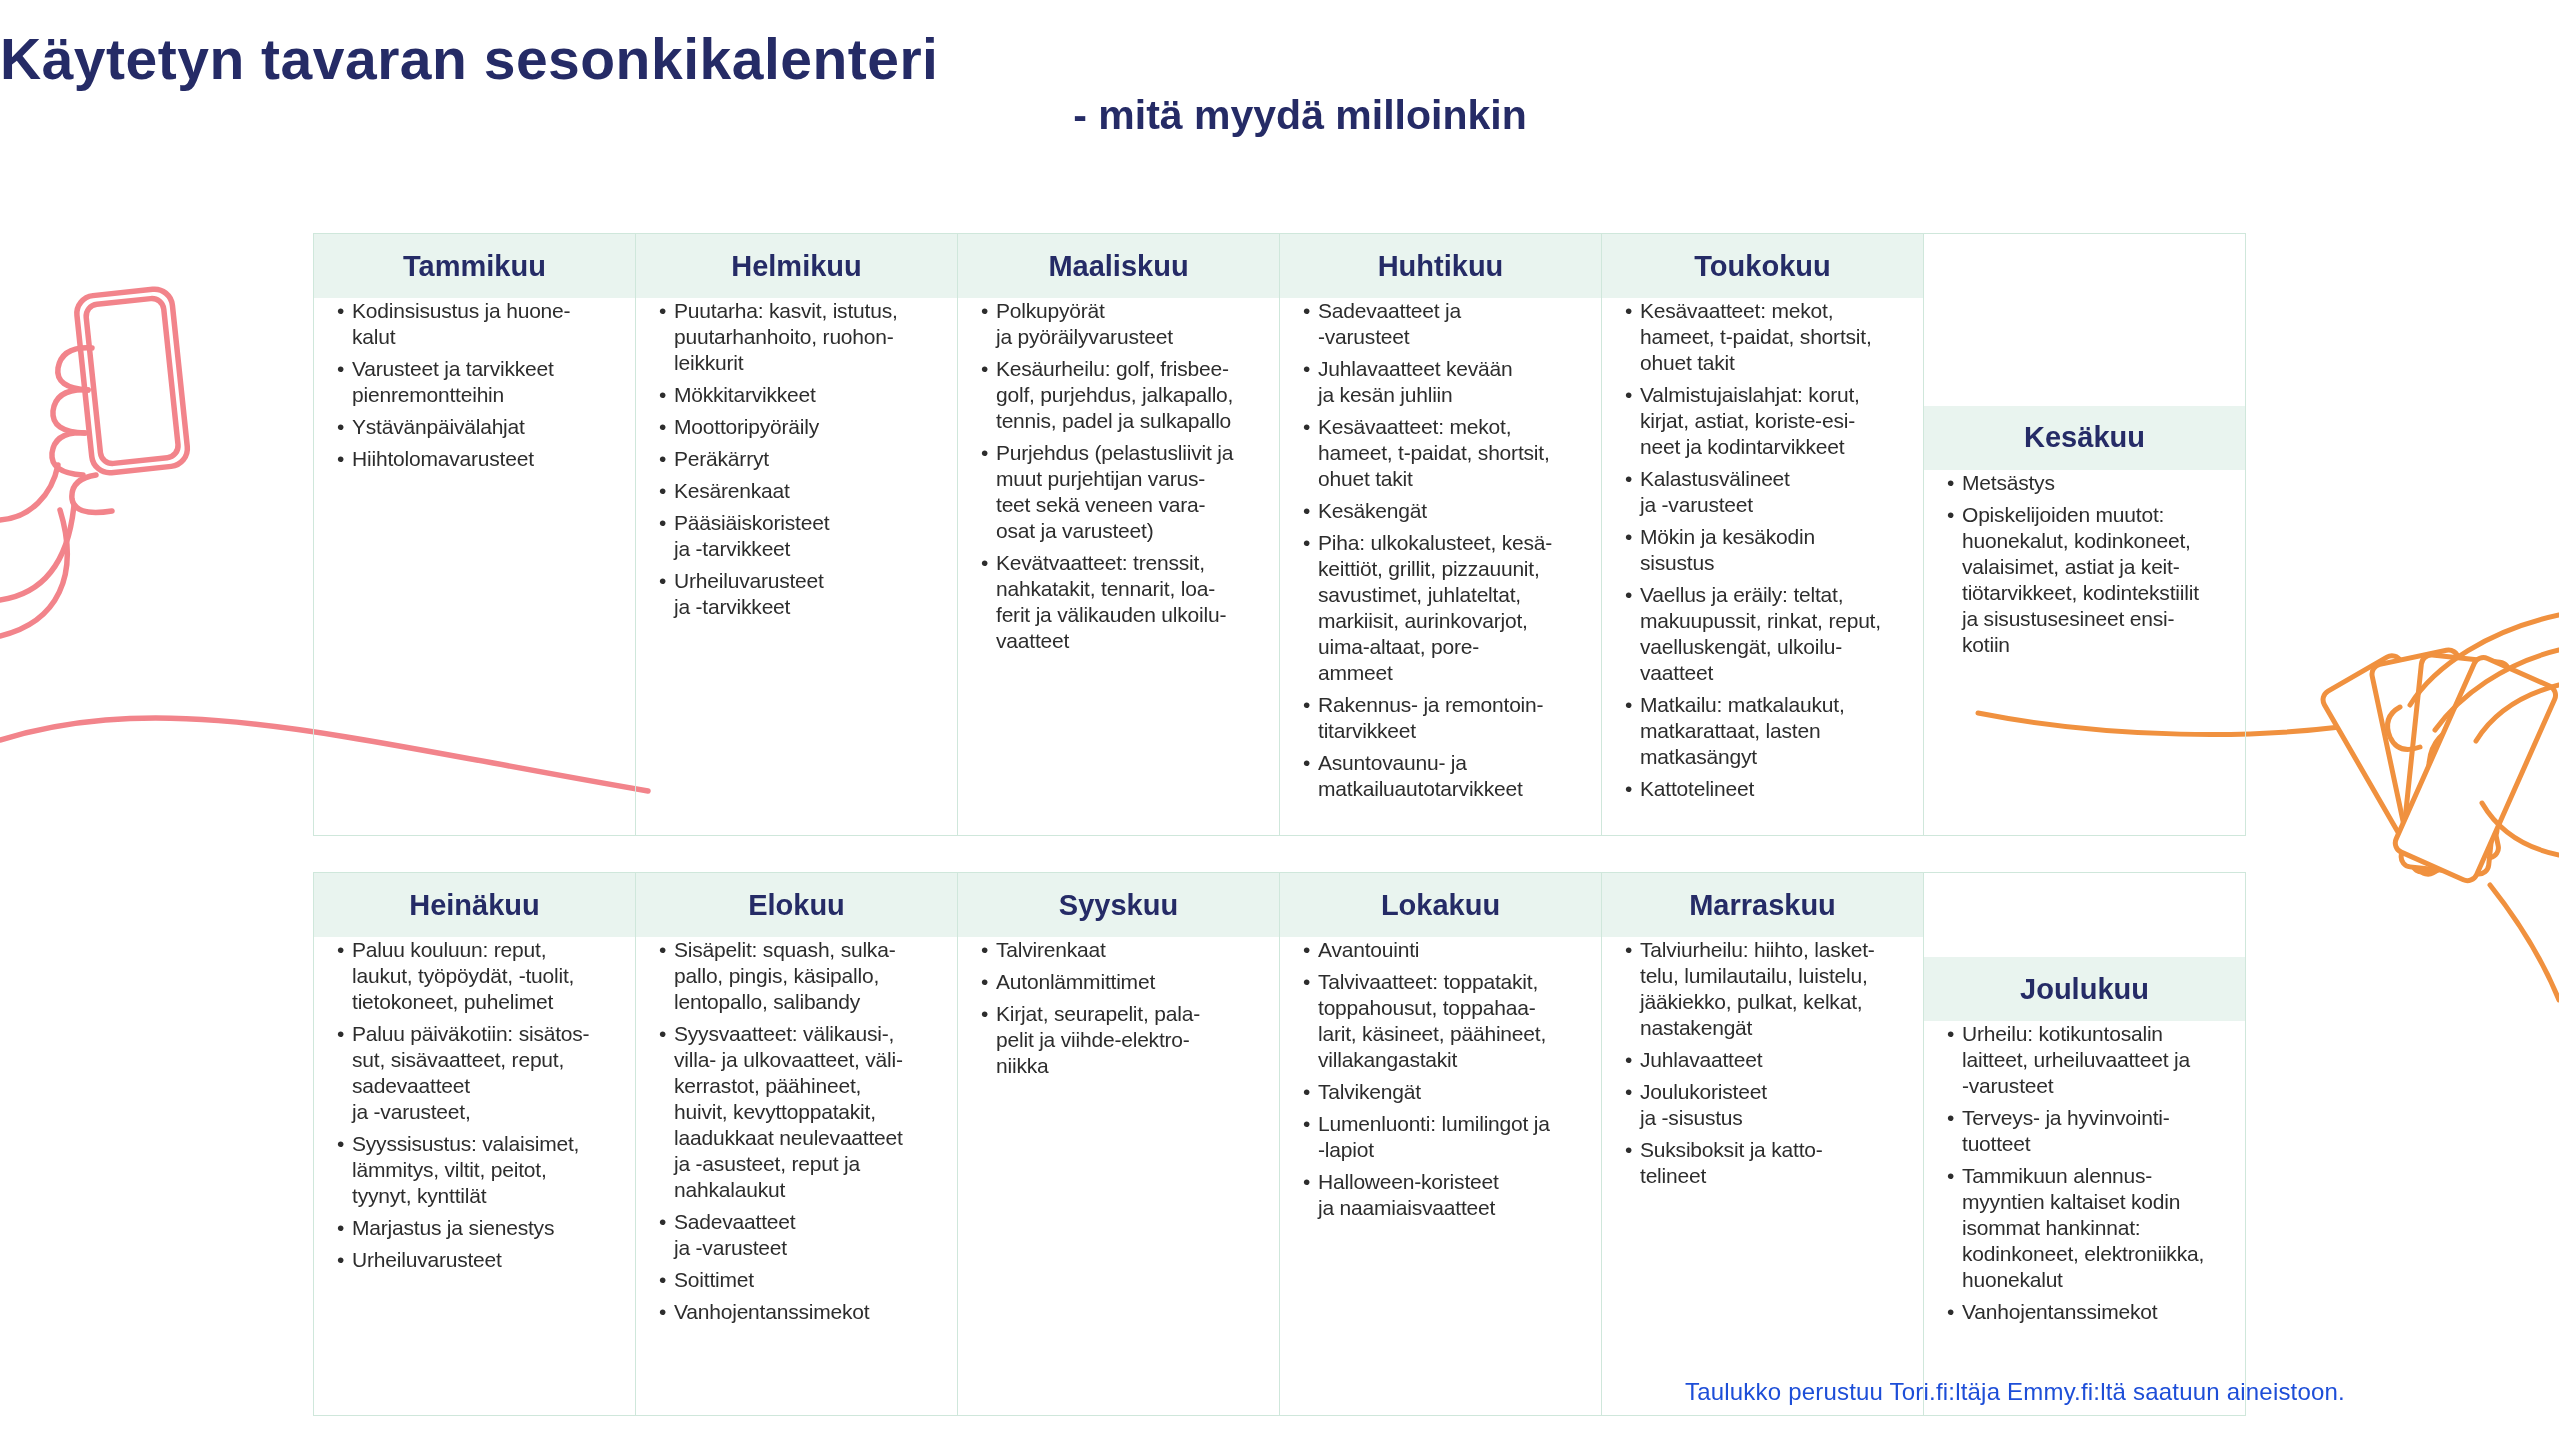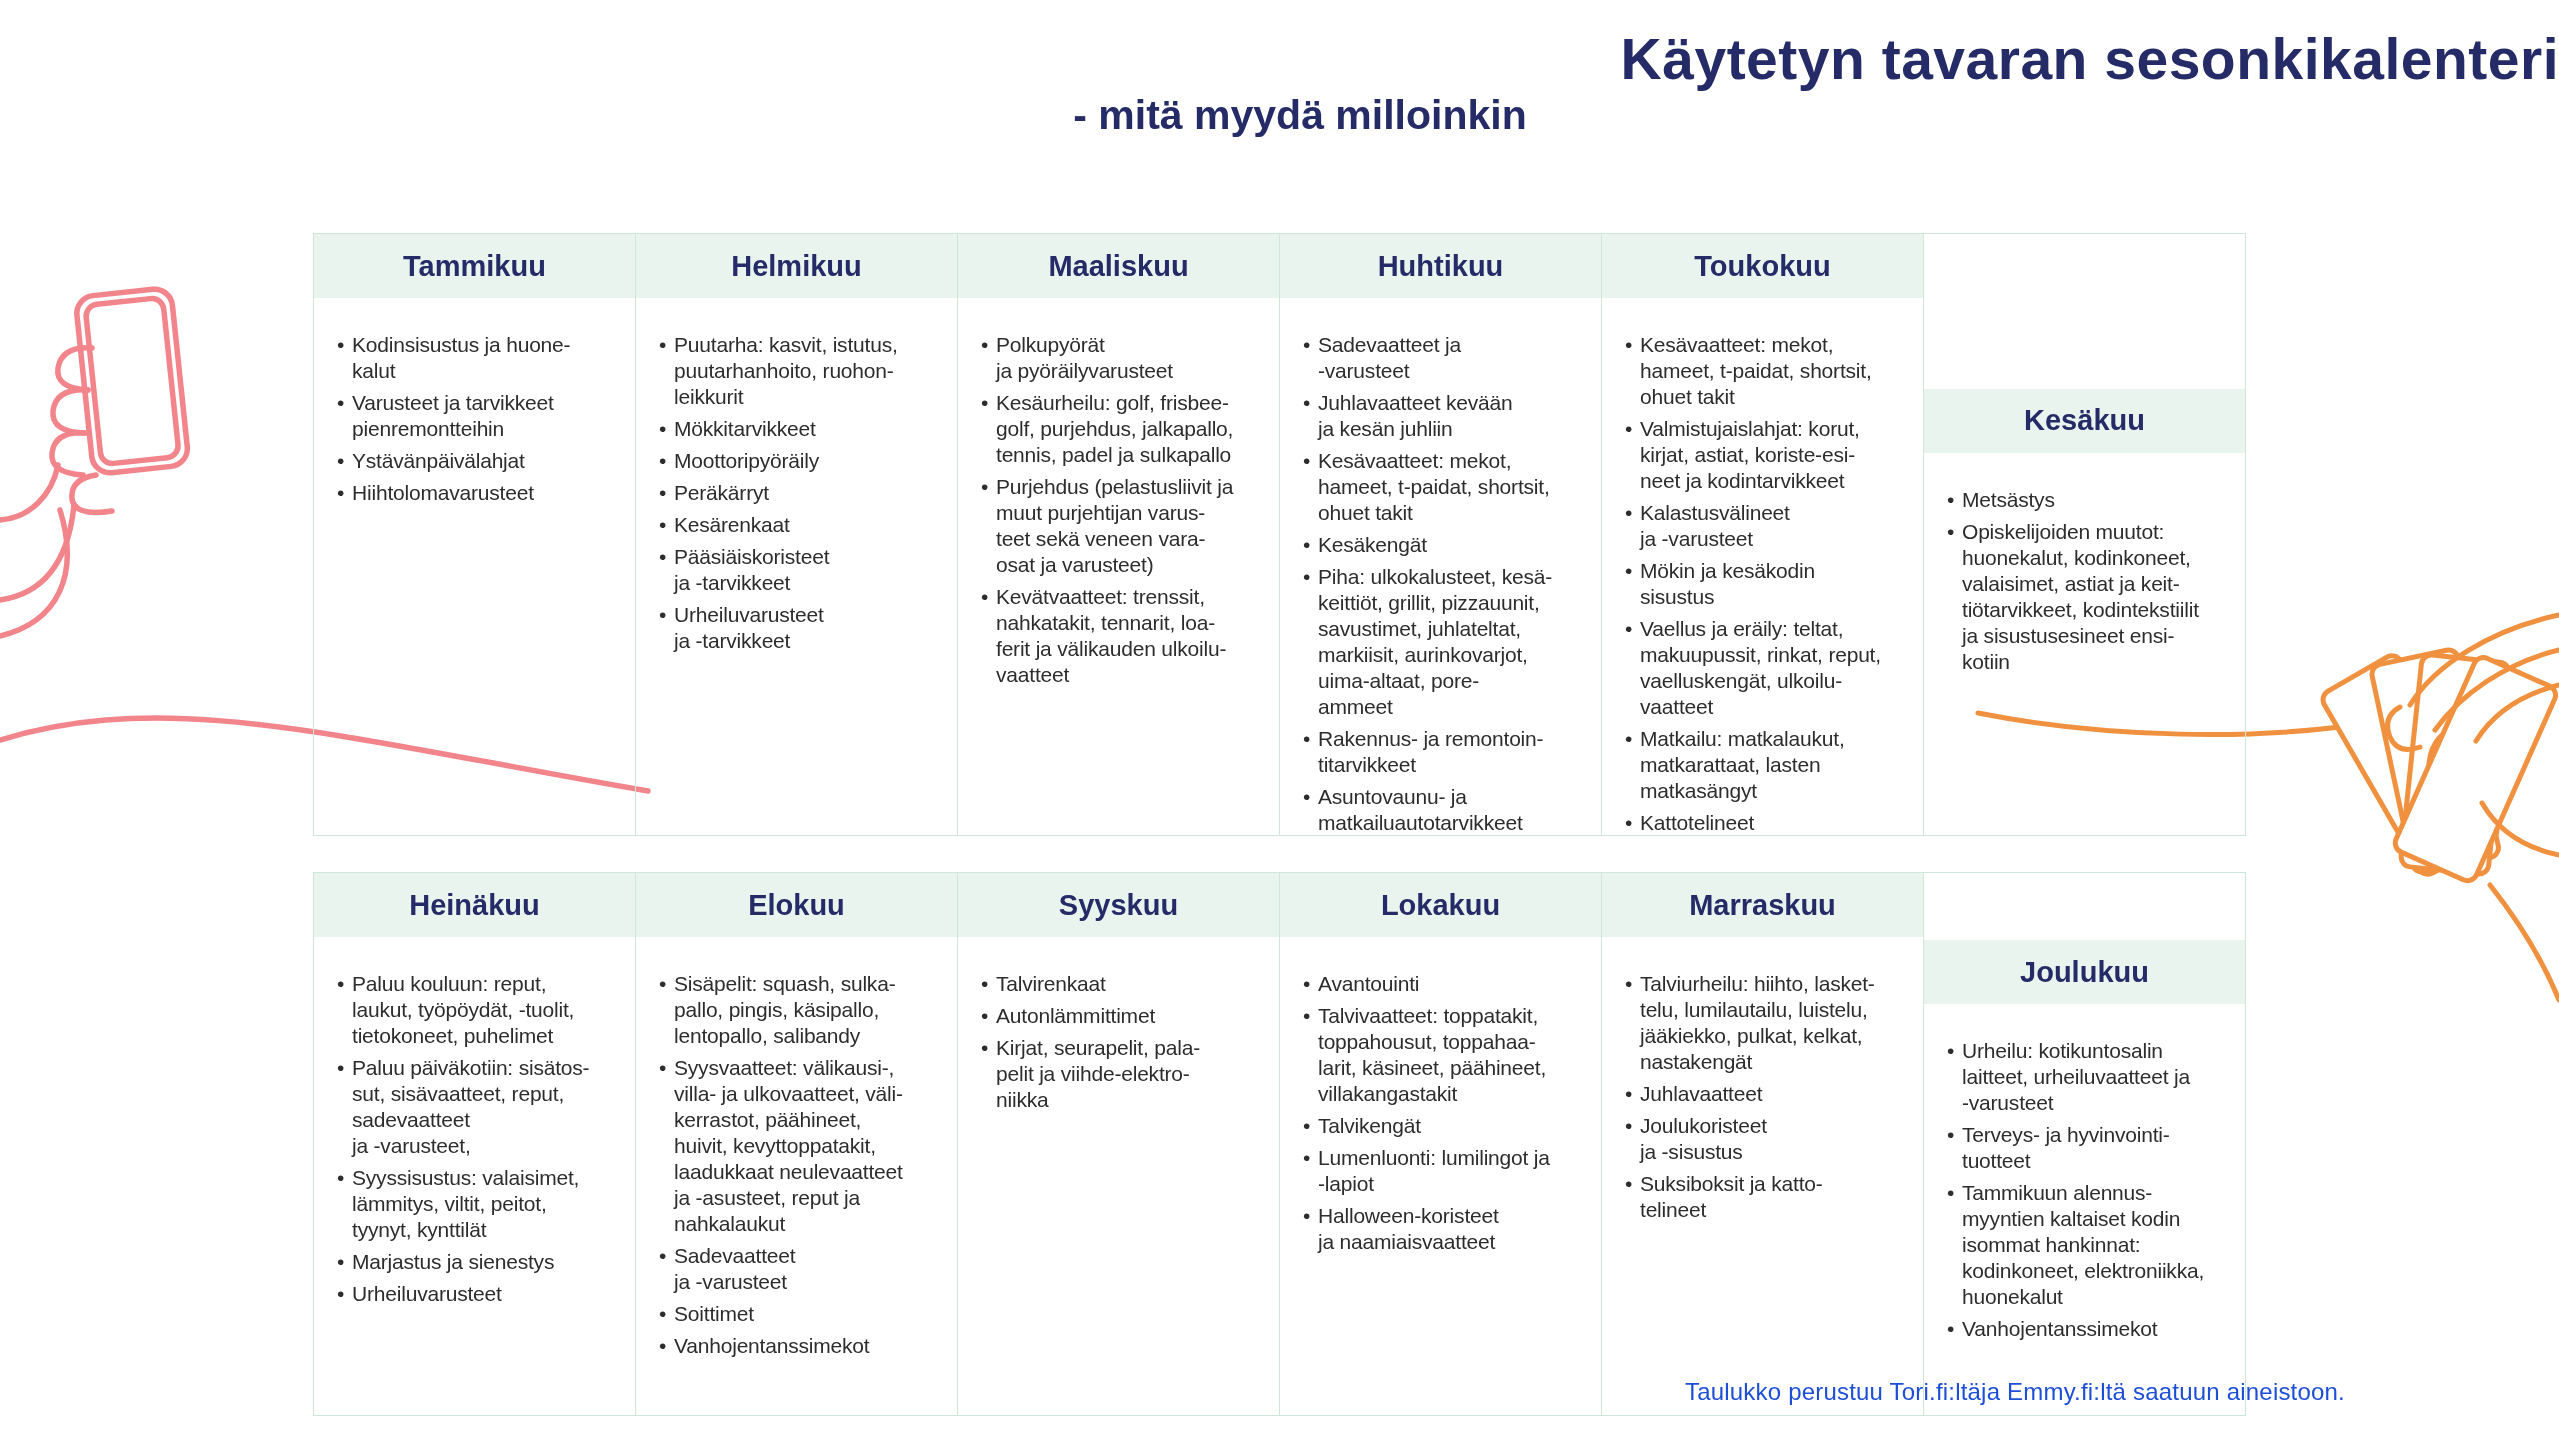--- a/index.html
+++ b/index.html
@@ -22,21 +22,21 @@
   .art{position:absolute;z-index:0;pointer-events:none;}
   .art path, .art rect, .art ellipse{fill:none;stroke-linecap:round;}
   .art-left{left:0;top:270px;}
   .art-left path, .art-left rect{stroke:var(--pink);stroke-width:5.5px;}
   .art-right{left:1930px;top:555px;}
   .art-right path, .art-right rect, .art-right ellipse{stroke:var(--orange);stroke-width:5px;}
   .art .paper{fill:#ffffff;}
 
   .title{
     position:absolute;z-index:2;left:0;top:26px;width:100%;
-    text-align:right;color:var(--navy);
+    text-align:left;color:var(--navy);
     font-size:57px;font-weight:bold;letter-spacing:0.5px;
   }
   .subtitle{
     position:absolute;z-index:2;left:0;top:92px;width:100%;
     text-align:center;color:var(--navy);
     font-size:41px;font-weight:bold;padding-left:41px;
   }
 
   .calendar{
     position:absolute;z-index:1;left:313px;width:1933px;
@@ -50,21 +50,21 @@
     border-right:1px solid var(--border);
     display:flex;flex-direction:column;
   }
   .month:last-child{border-right:none;justify-content:center;}
   .month-header{
     height:64px;flex:0 0 64px;
     background:var(--mint);
     display:flex;align-items:center;justify-content:center;
     color:var(--navy);font-size:29px;font-weight:bold;
   }
-  .month-body{padding:18px 6px 0 22px;margin-top:16px;}
+  .month-body{padding:0 6px 0 22px;}
   .month-list{list-style:none;}
   .month-list li{
     position:relative;
     padding-left:16px;margin-bottom:6px;
     font-size:21px;line-height:26px;letter-spacing:-0.2px;
     color:var(--text);
     white-space:pre-line;
   }
   .month-list li::before{
     content:"\2022";

